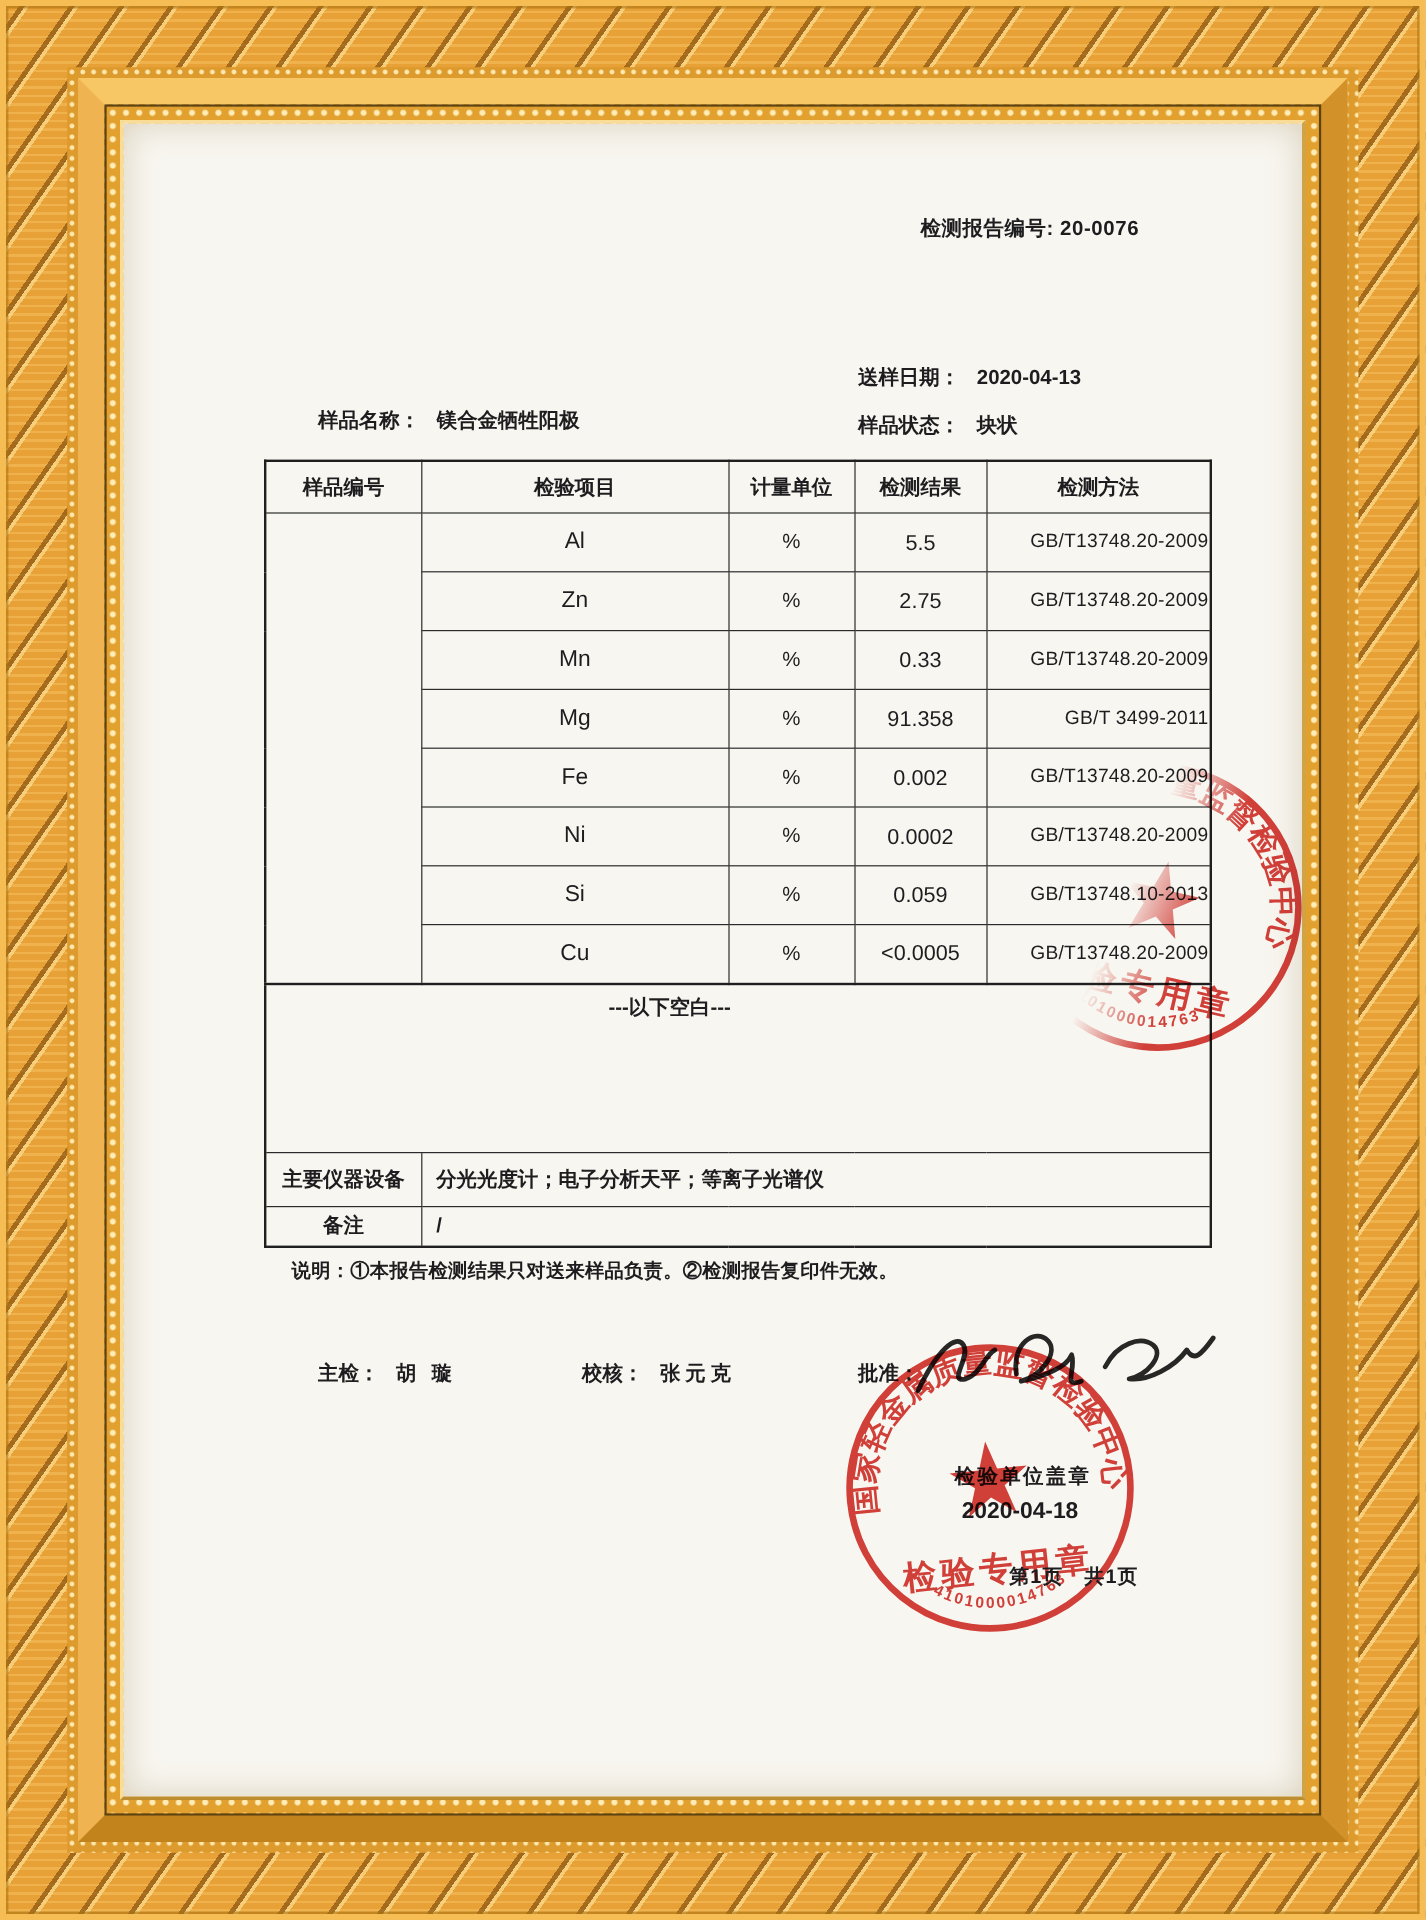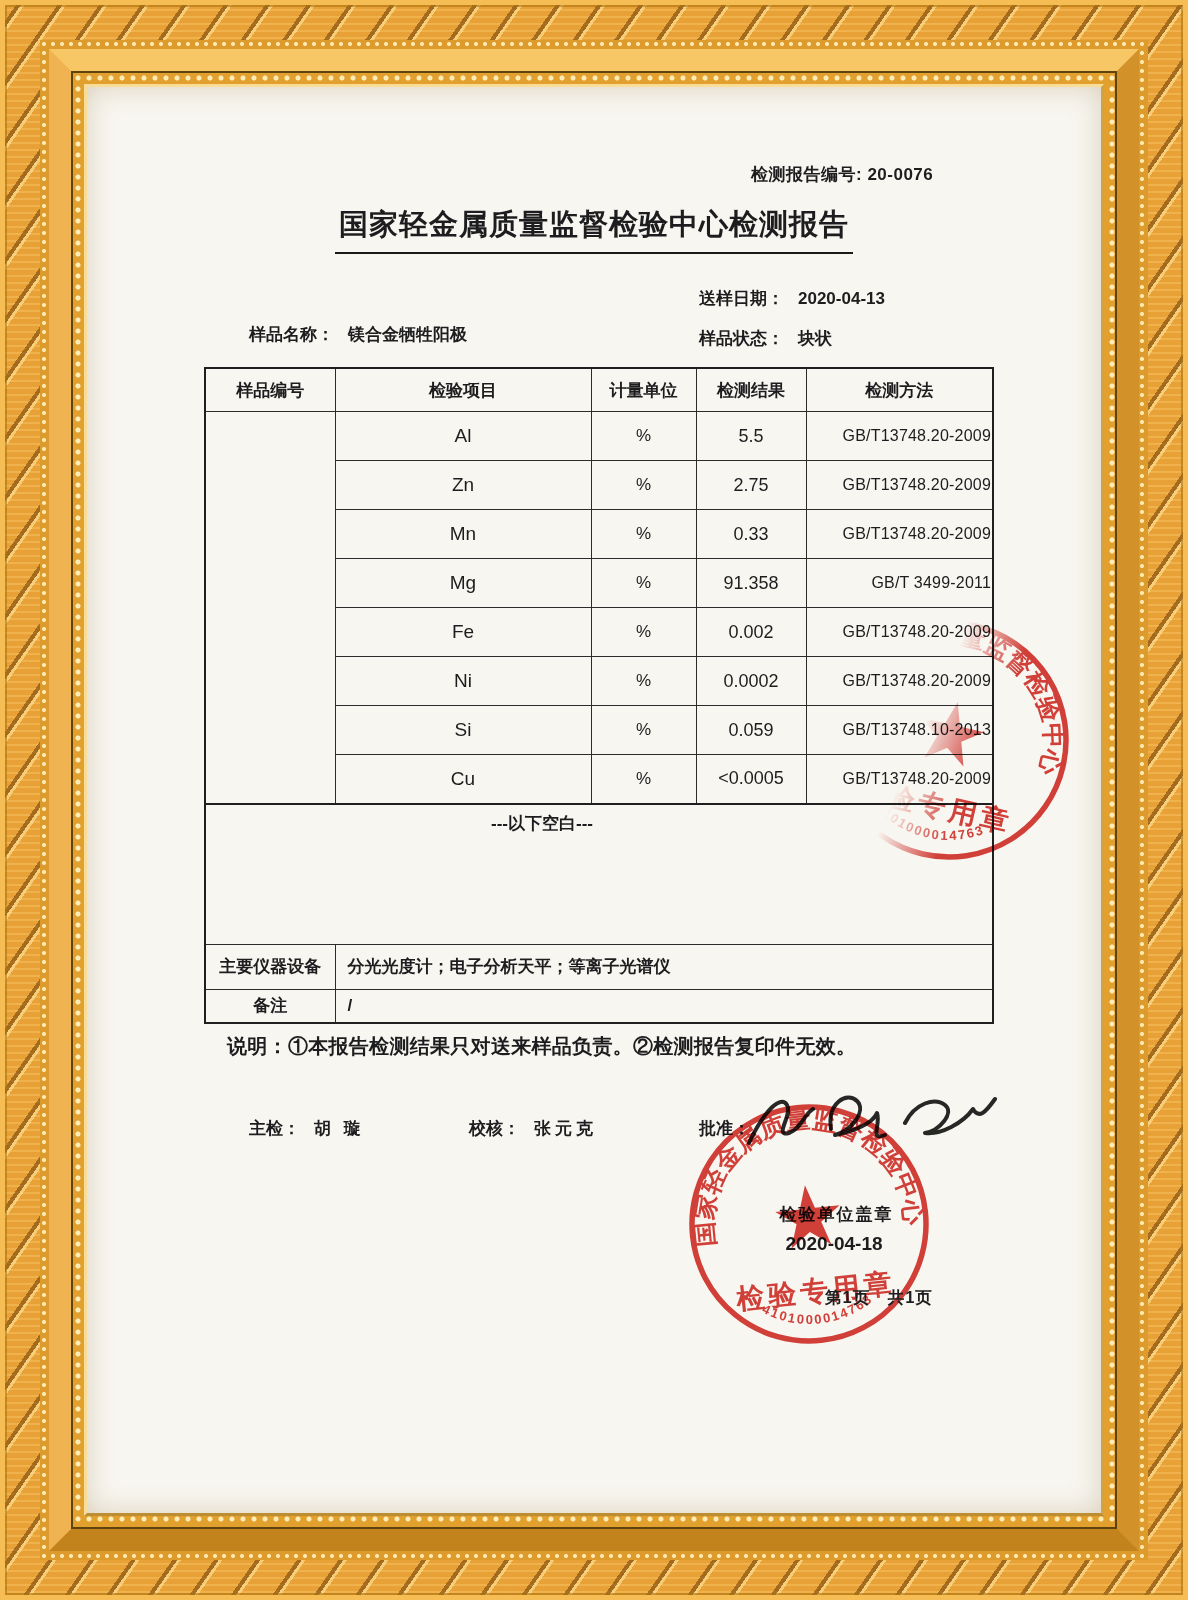--- a/index.html
+++ b/index.html
@@ -1,19 +1,19 @@
 <!DOCTYPE html>
 <html><head>
 <meta charset="utf-8">
 <style>
   html,body{margin:0;padding:0;width:1188px;height:1600px;overflow:hidden;
     font-family:"Liberation Sans", sans-serif;color:#1d1d1f;}
   .scene{width:1188px;height:1600px;}
   
-  .f1{box-sizing:border-box;width:100%;height:100%;padding:40px;
+  .f1{box-sizing:border-box;width:100%;height:100%;padding:56px;
     background-color:#e8a136;
     background-image:
       repeating-linear-gradient(125deg, rgba(255,255,255,0) 0 16px, rgba(108,60,4,.55) 16px 20px, rgba(255,232,162,.6) 20px 23px, rgba(255,255,255,0) 23px 34px),
       repeating-linear-gradient(0deg, rgba(255,212,122,.33) 0 2px, rgba(0,0,0,0) 2px 7px);
     box-shadow: inset 0 0 0 5px #f6bd55, inset 0 0 0 7px #a9731299;}
   .f2{box-sizing:border-box;width:100%;height:100%;padding:9px;
     background-color:#dd9a2d;
     background-image:radial-gradient(circle at 4px 4px,#ffe8ae 1.6px,rgba(0,0,0,0) 2.4px);
     background-size:9px 9px;}
   .f3{box-sizing:border-box;width:100%;height:100%;border:22px solid #e8a93f;
@@ -46,21 +46,21 @@
   td.c-unit{font-size:17px;}
   td.c-result{font-size:18px;}
   td.c-method{font-size:16px;letter-spacing:.2px;text-align:right;}
   td.blank-cell{height:137px;vertical-align:top;border-top:2px solid #1f1f1f;}
   .blank-note{margin-left:130px;width:256px;text-align:right;padding-top:6px;
     font-size:17px;font-weight:600;}
   tr.instr{height:45px;}
   tr.remark{height:34px;}
   td.lblcell{font-size:17px;font-weight:700;}
   td.valcell{text-align:left;padding-left:12px;font-size:17px;font-weight:700;}
-  .notes{left:140px;top:946px;font-size:20px;font-weight:700;letter-spacing:.3px;}
+  .notes{left:140px;top:946px;font-size:16px;font-weight:700;letter-spacing:.3px;}
   .sig{font-size:17px;font-weight:700;white-space:nowrap;}
   .sig .nm{margin-left:14px;letter-spacing:4px;}
   .caption-black{left:652px;top:1116px;width:195px;text-align:center;
     font-size:17px;font-weight:700;letter-spacing:2px;}
   .caption-date{left:652px;top:1146px;width:190px;text-align:center;
     font-size:19px;font-weight:700;}
   .footer-page{left:738px;top:1200px;font-size:16.5px;font-weight:700;letter-spacing:1px;}
   
   .stamp{mix-blend-mode:multiply;opacity:.93;}
   .stamp--side{transform:rotate(13deg);
@@ -76,23 +76,20 @@
 <div class="f1">
 <div class="f2">
 <div class="f3">
 <div class="f4">
 <div class="f5">
 <div class="f6">
 <div class="paper">
 
   <div class="abs report-no">检测报告编号: 20-0076</div>
 
-  <div class="abs title-wrap">
-    <span class="title">国家轻金属质量监督检验中心检测报告</span>
-  </div>
 
   <div class="abs inforow" style="left:612px;top:200px;">
     <span class="lab">送样日期：</span><span>2020-04-13</span>
   </div>
   <div class="abs inforow" style="left:162px;top:236px;text-align:center;">
     <span class="lab">样品名称：</span><span>镁合金牺牲阳极</span>
   </div>
   <div class="abs inforow" style="left:612px;top:240px;">
     <span class="lab">样品状态：</span><span>块状</span>
   </div>

